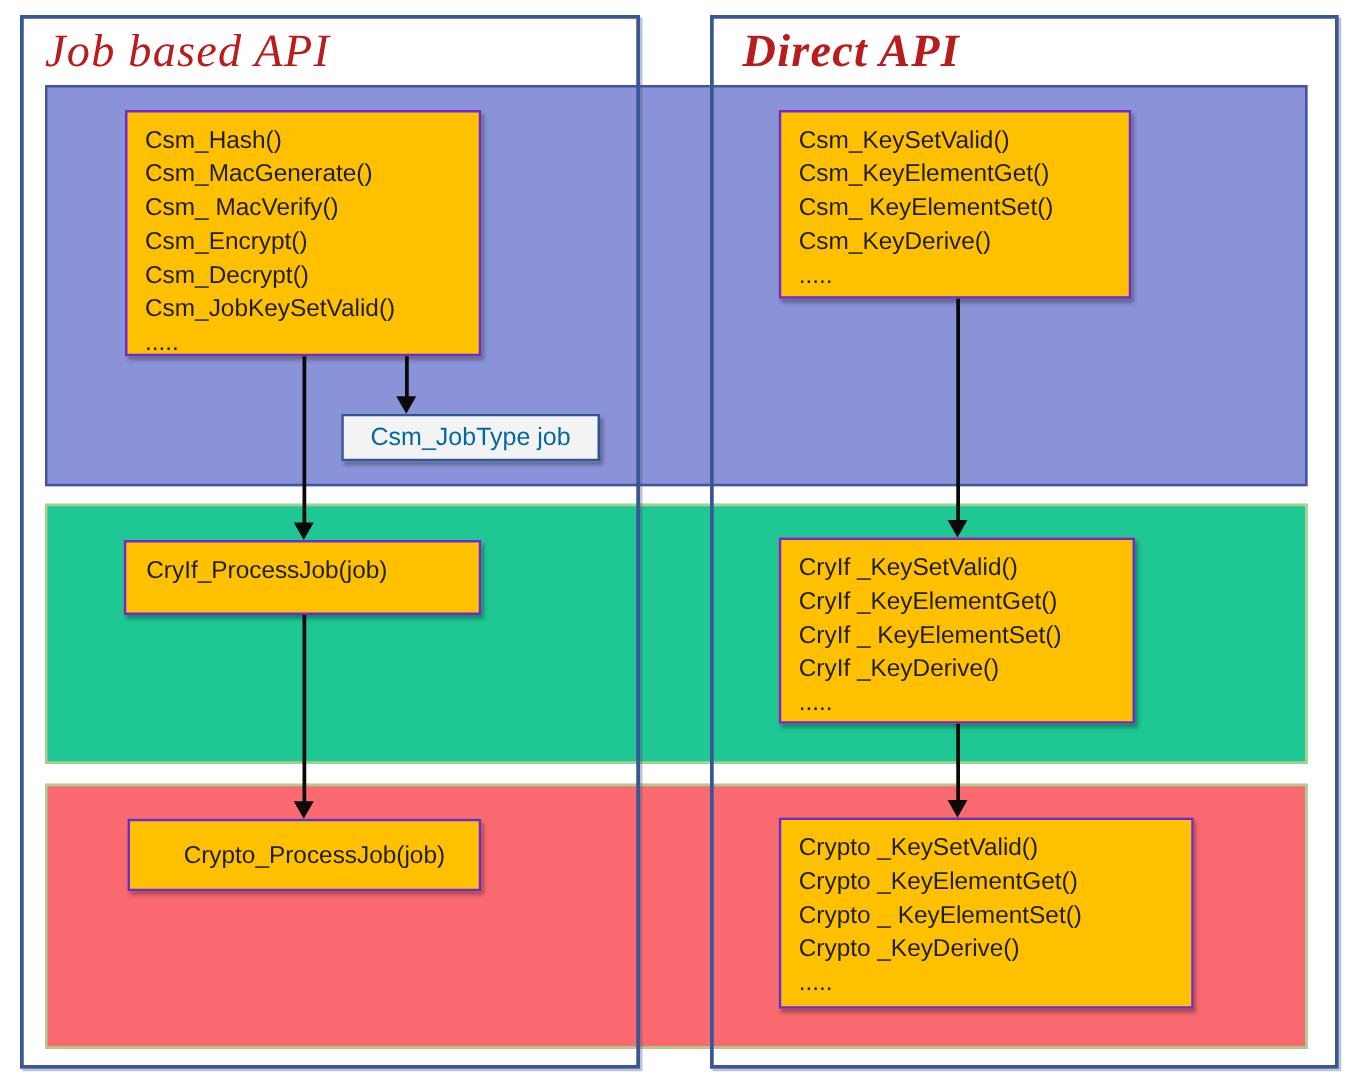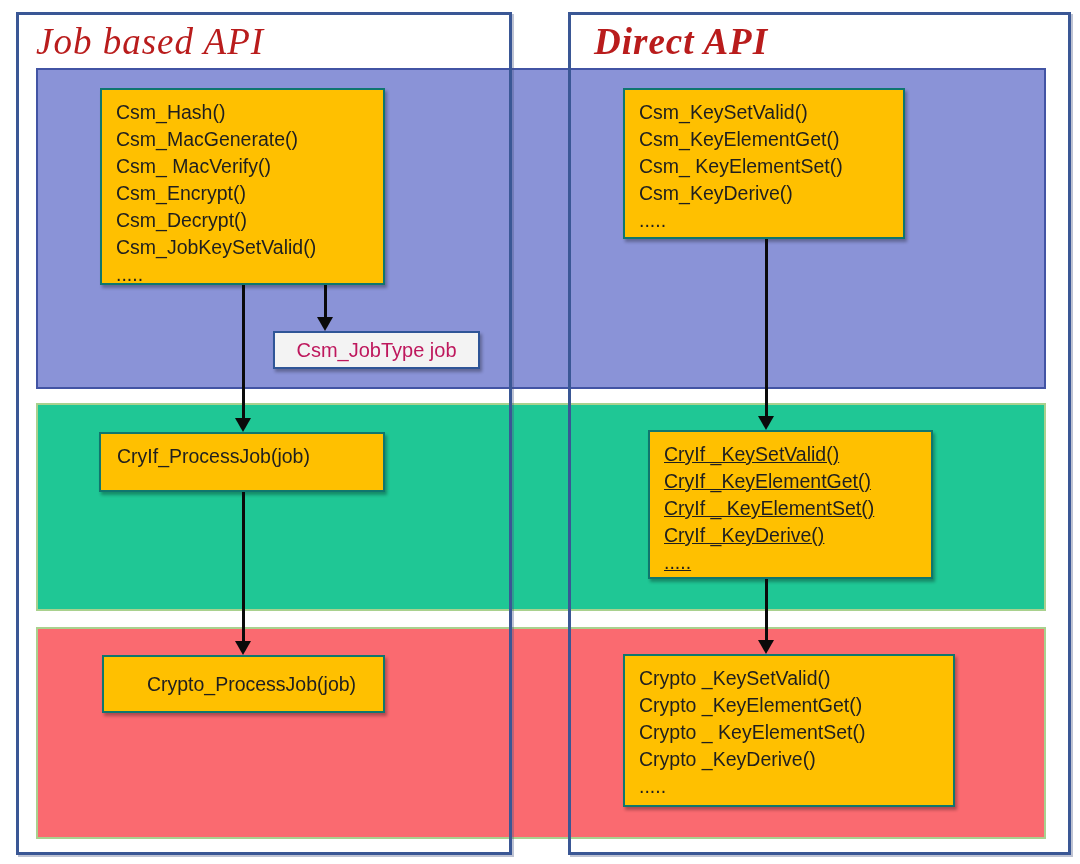--- a/index.html
+++ b/index.html
@@ -22,38 +22,38 @@
   }
   #title-job{left:36px;top:20px;}
   #title-direct{left:594px;top:20px;font-weight:bold;}
   
   .band{position:absolute;left:36px;width:1006px;z-index:1;}
   #band-csm{top:68px;height:317px;background:#8A93D7;border:2px solid #4254A4;}
   #band-cryif{top:403px;height:204px;background:#1FC795;border:2px solid #A9D18E;}
   #band-crypto{top:627px;height:208px;background:#FA6A70;border:2px solid #A9D18E;}
   
   .fn-box{
-    position:absolute;background:#FFC000;border:2px solid #0f766e;
+    position:absolute;background:#FFC000;border:2px solid #6d28d9;
     box-shadow:2px 3px 3px rgba(0,0,0,0.30);
     color:#1f1f1f;font-size:19.5px;line-height:27px;
     box-sizing:border-box;padding:9px 14px;z-index:3;
   }
   .fn-box .ln{white-space:nowrap;}
   #box-csm-job{left:100px;top:88px;width:285px;height:197px;}
   #box-csm-direct{left:623px;top:88px;width:282px;height:151px;}
   #box-cryif-job{left:99px;top:432px;width:286px;height:60px;display:flex;align-items:center;padding:0 0 12px 16px;}
-  #box-cryif-direct{left:648px;top:430px;width:285px;height:149px;text-decoration:underline;}
+  #box-cryif-direct{left:623px;top:430px;width:285px;height:149px;}
   #box-crypto-job{left:102px;top:655px;width:283px;height:58px;display:flex;align-items:center;padding:0 0 0 16px;justify-content:center;}
   #box-crypto-direct{left:623px;top:654px;width:332px;height:153px;}
   
   #box-job-param{
     position:absolute;left:273px;top:331px;width:207px;height:38px;
     background:#F3F3F3;border:2px solid #2F5597;box-shadow:2px 3px 3px rgba(0,0,0,0.30);
     box-sizing:border-box;display:flex;align-items:center;justify-content:center;
-    color:#be185d;font-size:20px;z-index:3;
+    color:#0369a1;font-size:20px;z-index:3;
   }
   
   .arrow{position:absolute;z-index:4;pointer-events:none;}
   .arrow .shaft{position:absolute;left:6.5px;top:0;width:3px;background:#0a0a0a;}
   .arrow .head{
     position:absolute;left:0;bottom:0;width:0;height:0;
     border-left:8px solid transparent;border-right:8px solid transparent;
     border-top:14px solid #0a0a0a;
   }
 </style>

